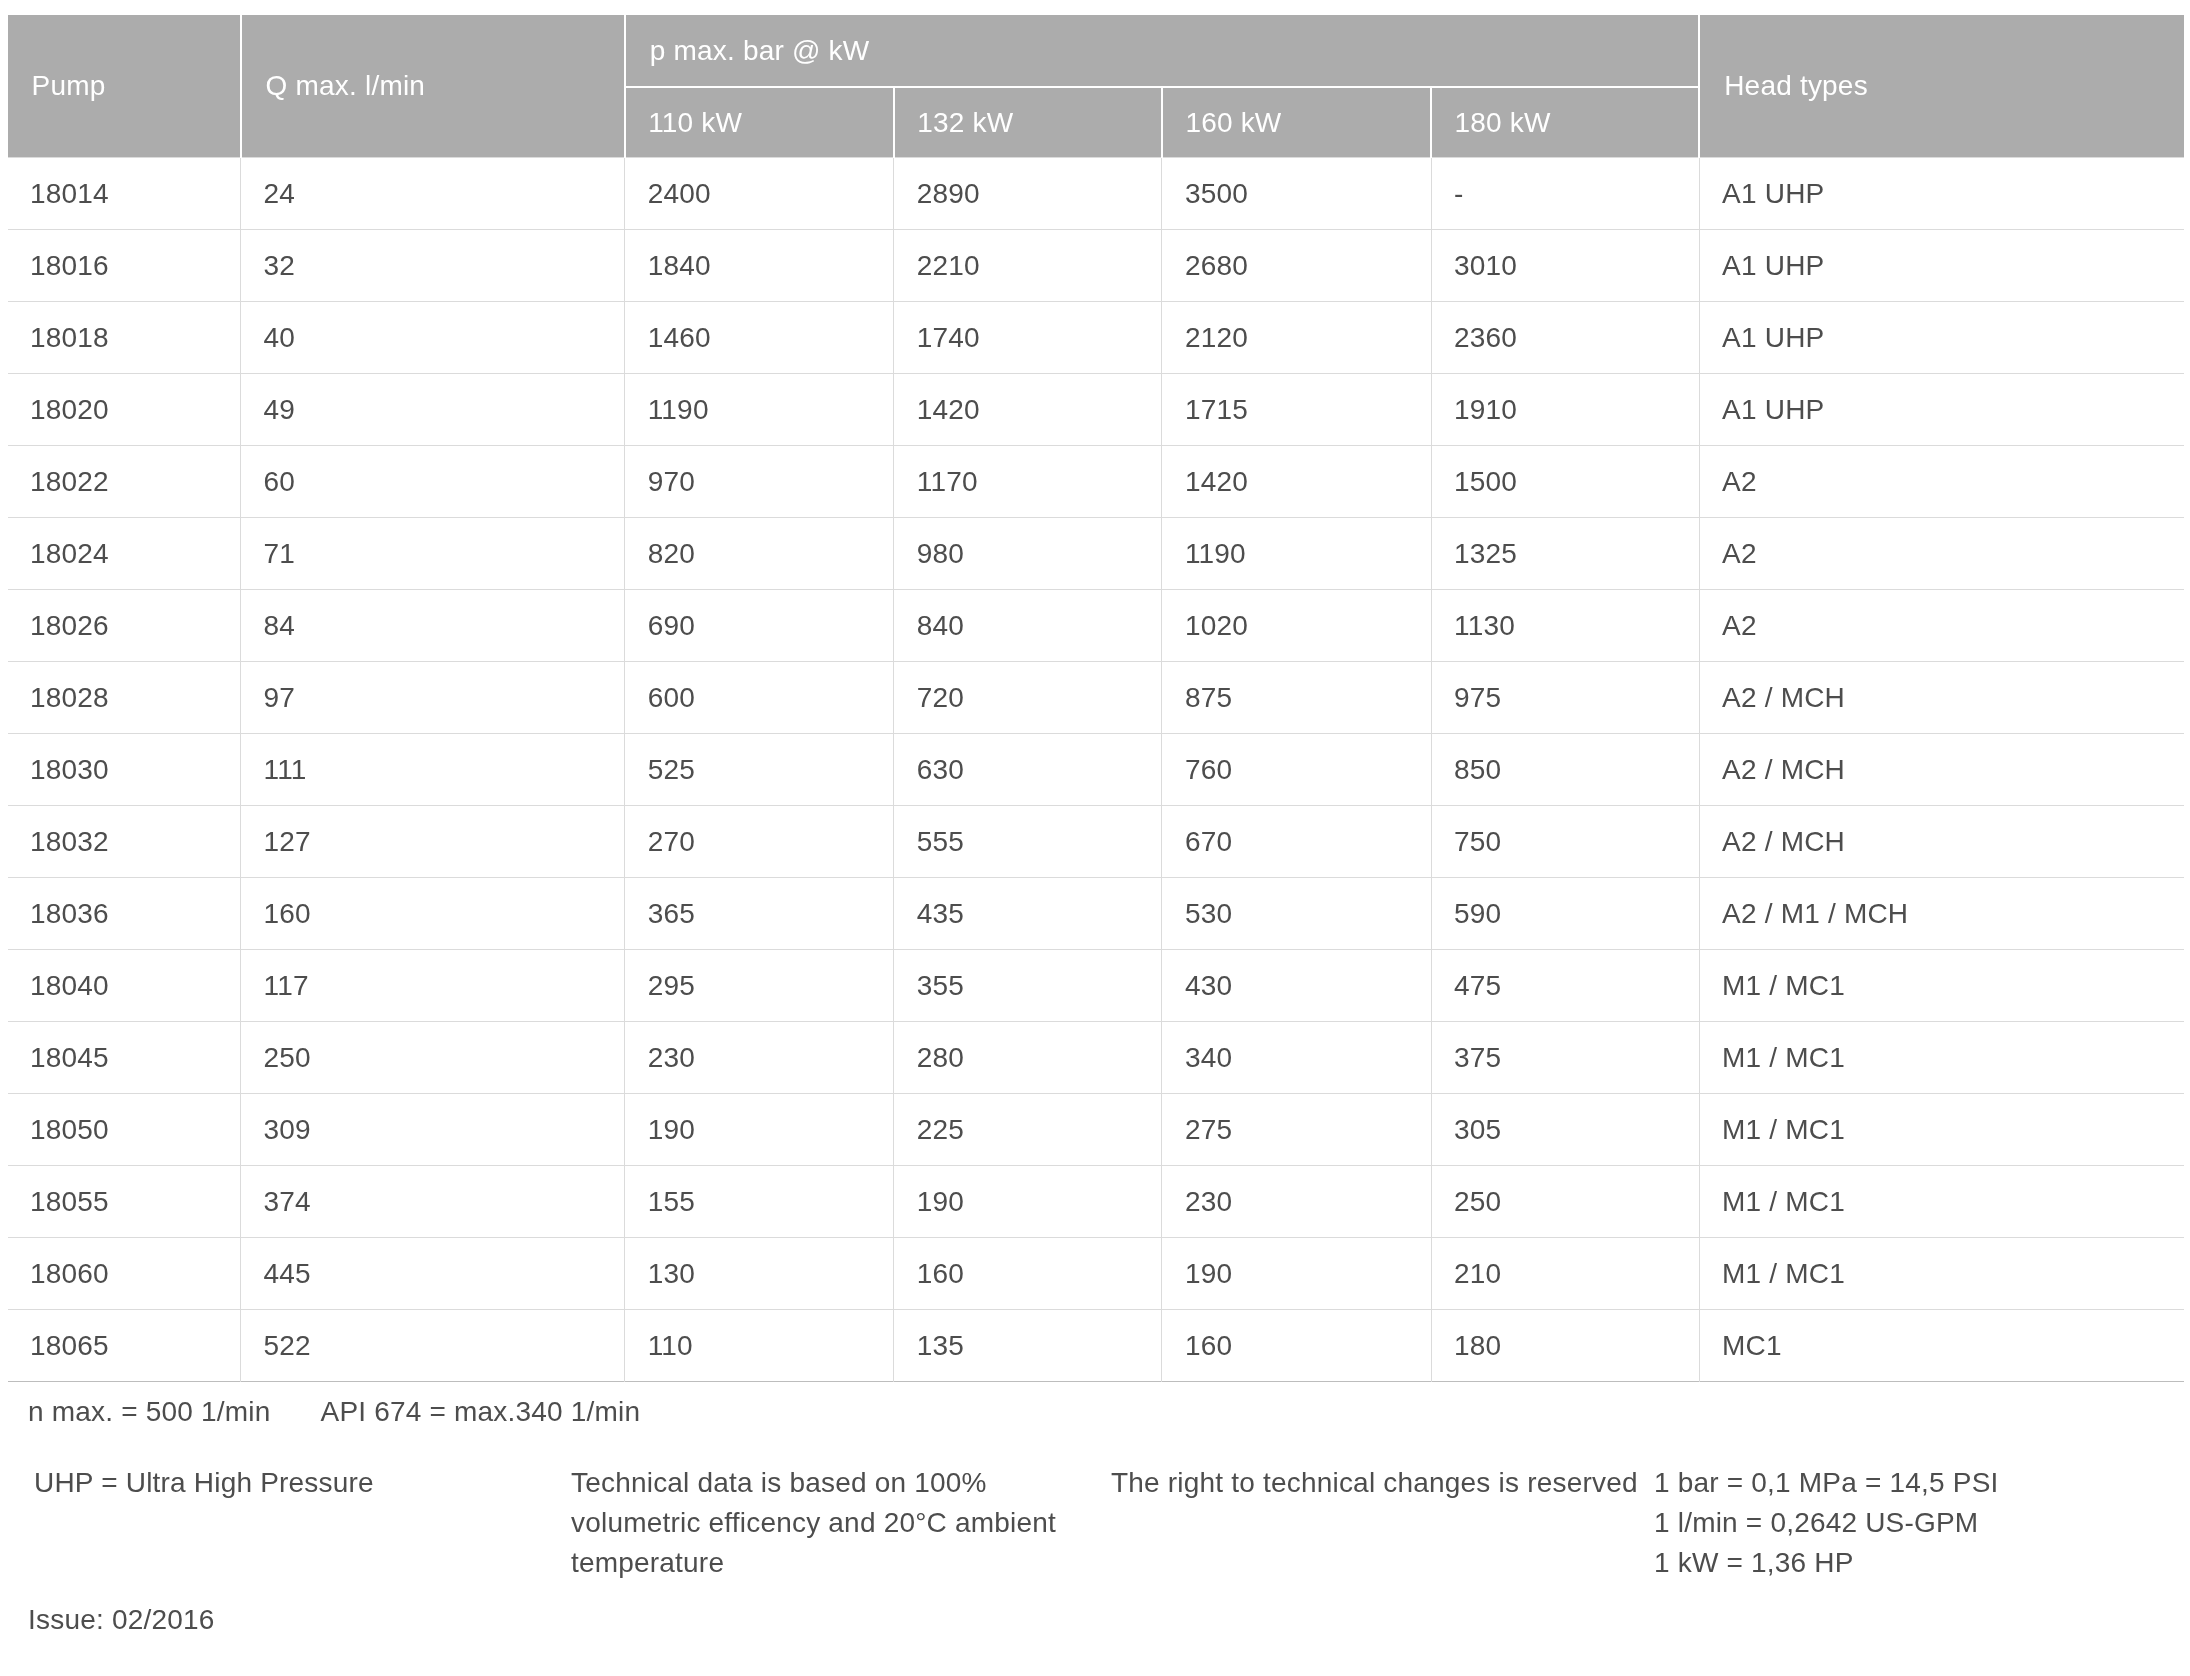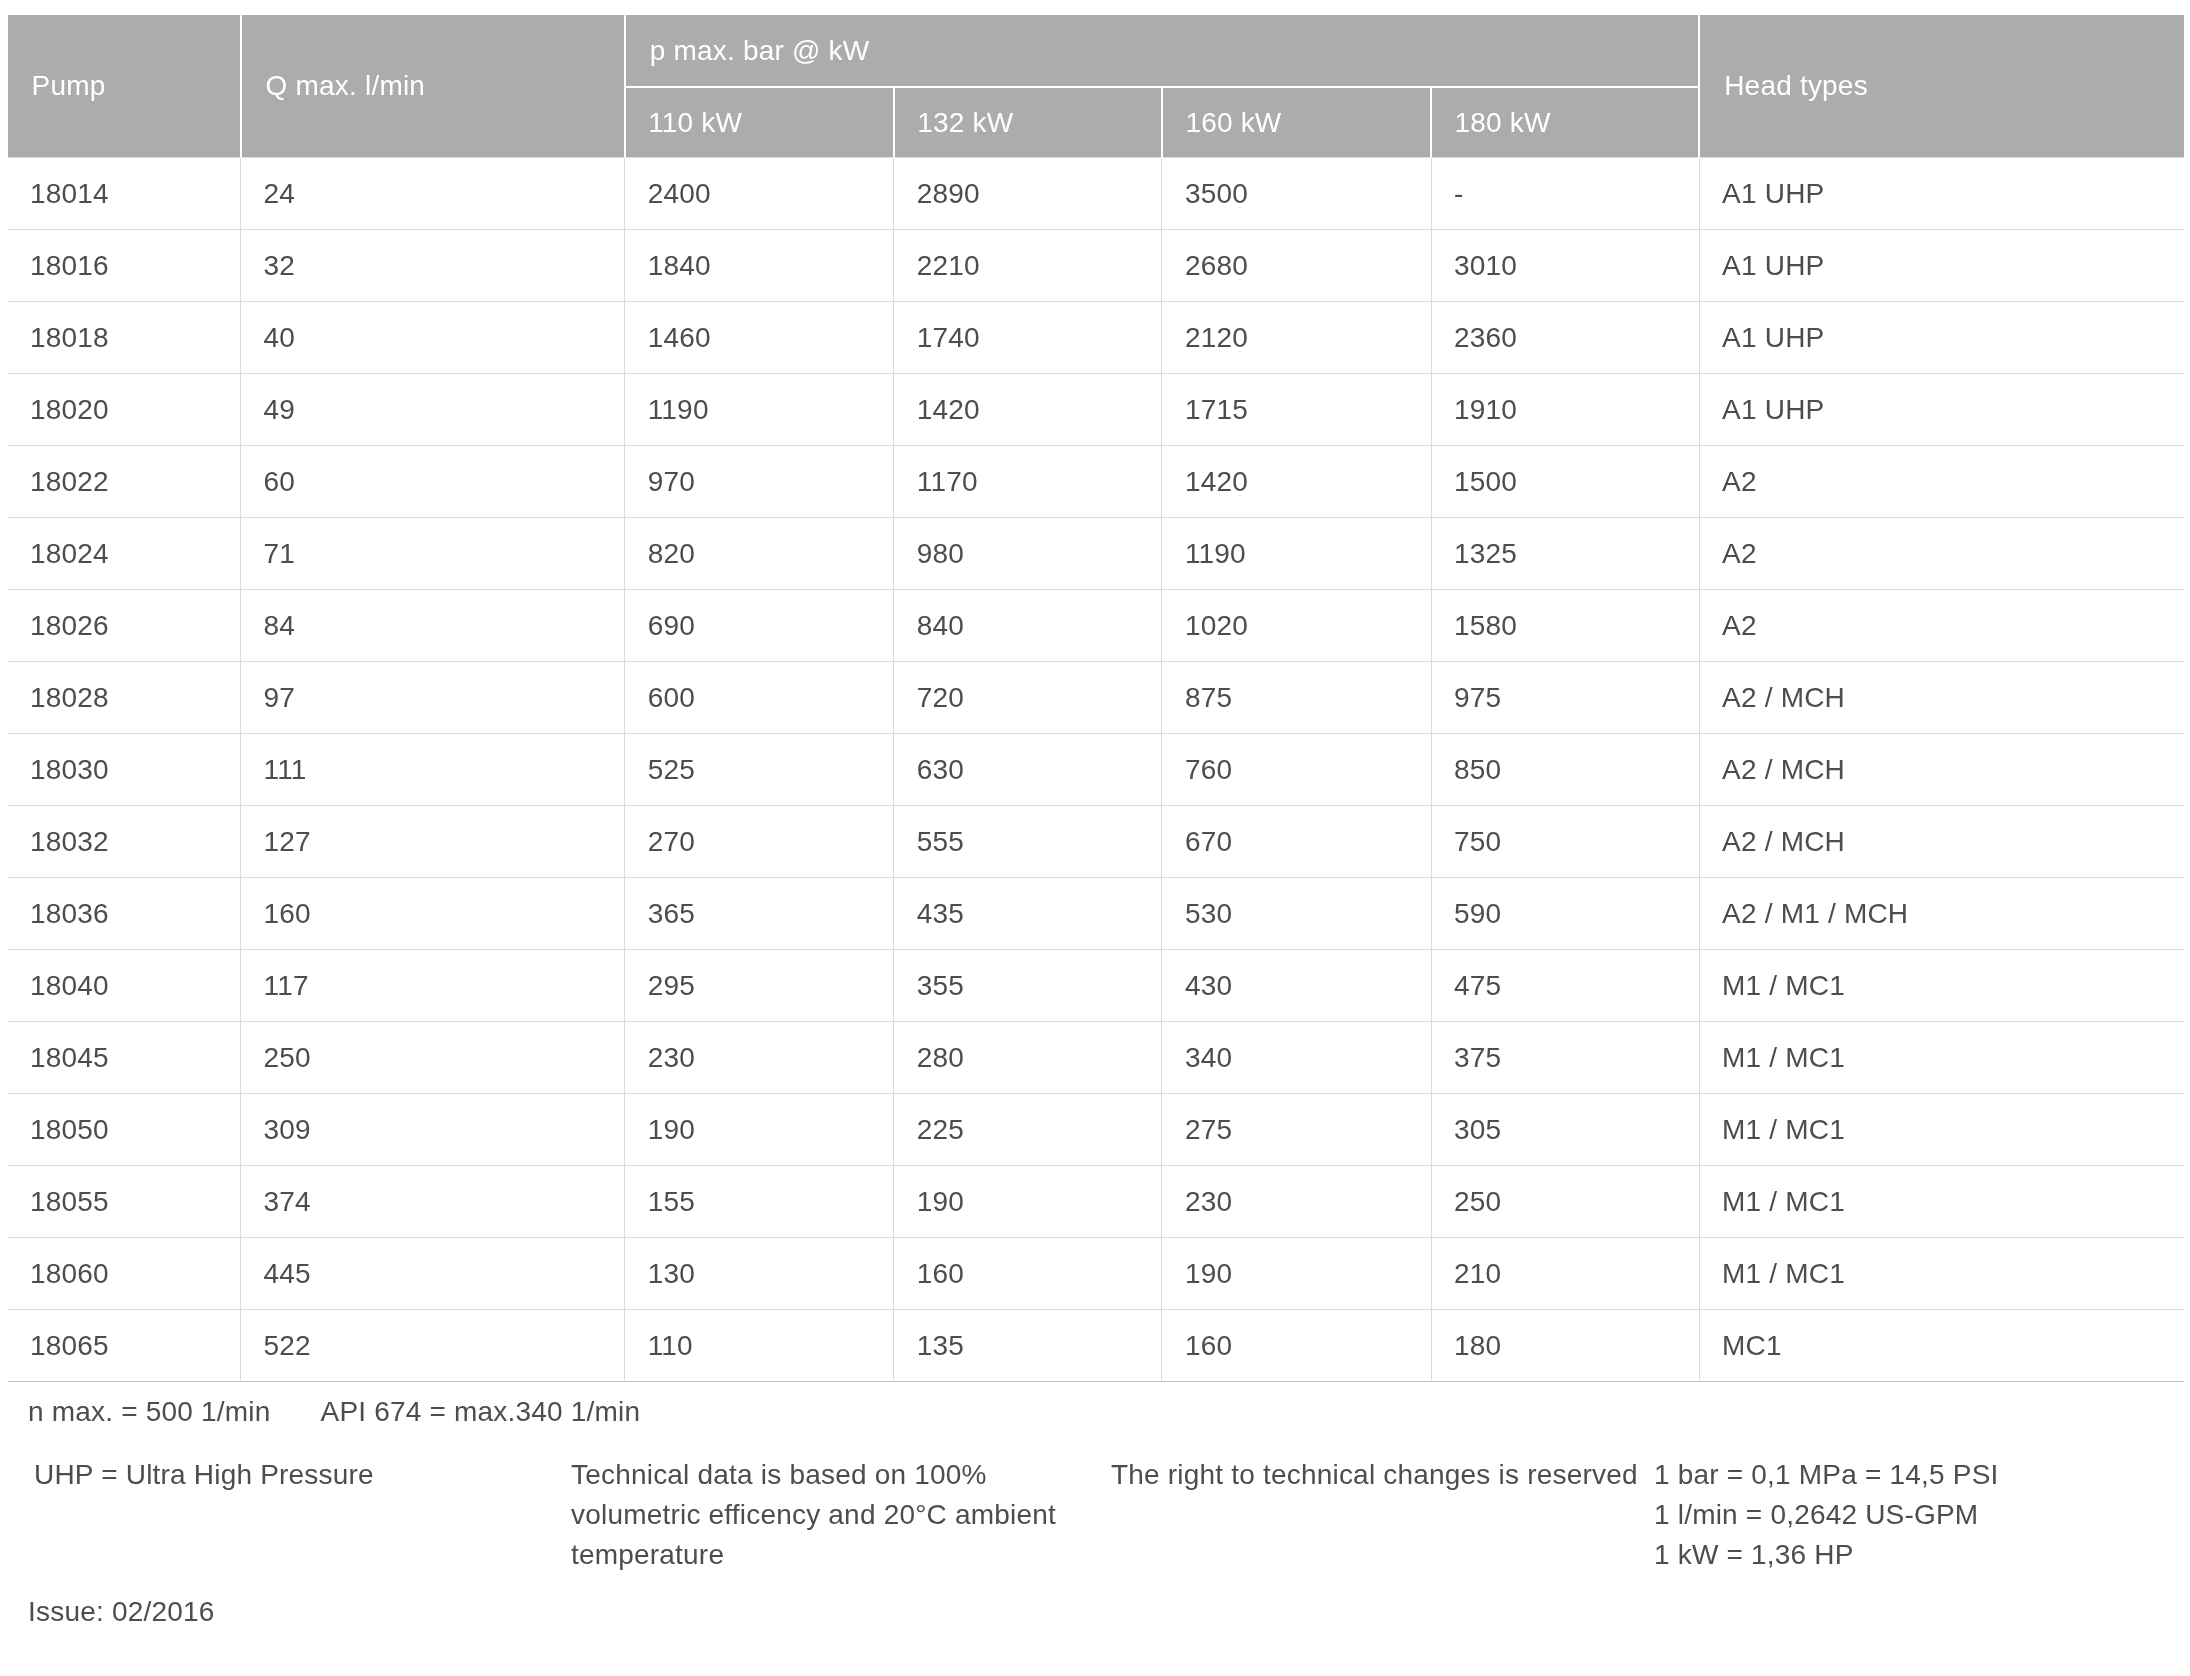--- a/index.html
+++ b/index.html
@@ -57,21 +57,21 @@
   .notes-row {
     display: flex;
     gap: 50px;
     margin: 13px 0 10px 28px;
     font-size: 28px;
     line-height: 34px;
     letter-spacing: 0.2px;
   }
   .footnotes {
     position: relative;
-    margin-top: 26px;
+    margin-top: 34px;
     height: 123px;
     font-size: 28px;
     letter-spacing: 0.2px;
   }
   .fn { position: absolute; top: 0; line-height: 40px; }
   .fn-uhp    { left: 34px; }
   .fn-tech   { left: 571px; width: 511px; }
   .fn-rights { left: 1111px; }
   .fn-conv   { left: 1654px; }
   .fn-conv div { line-height: 40px; }
@@ -164,21 +164,21 @@
           <td>1190</td>
           <td>1325</td>
           <td>A2</td>
         </tr>
         <tr>
           <td>18026</td>
           <td>84</td>
           <td>690</td>
           <td>840</td>
           <td>1020</td>
-          <td>1580</td>
+          <td>1130</td>
           <td>A2</td>
         </tr>
         <tr>
           <td>18028</td>
           <td>97</td>
           <td>600</td>
           <td>720</td>
           <td>875</td>
           <td>975</td>
           <td>A2 / MCH</td>

